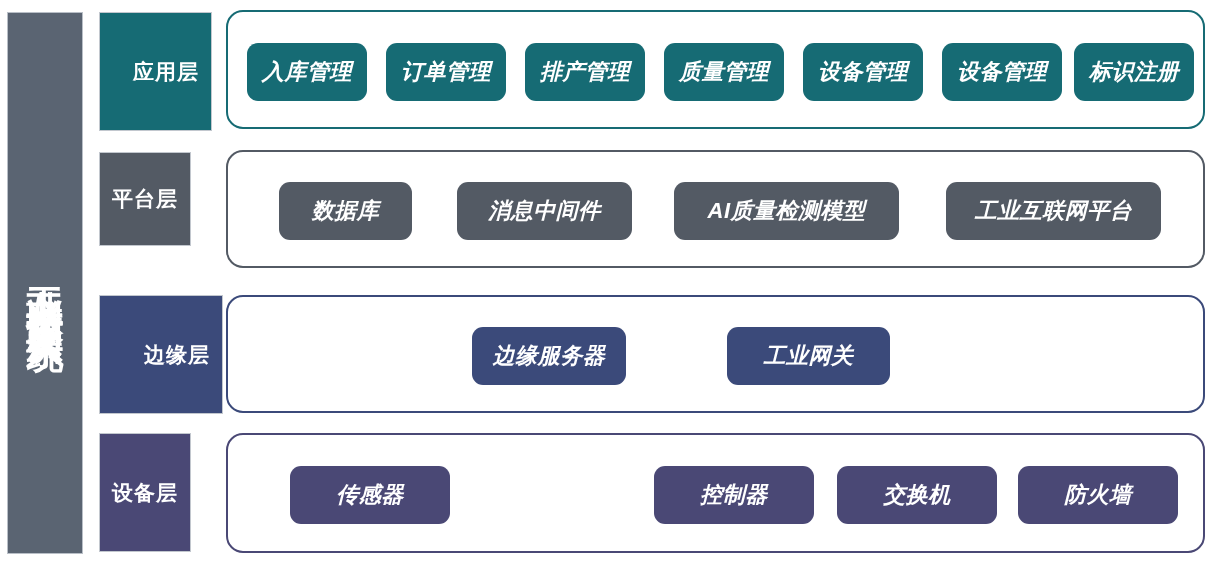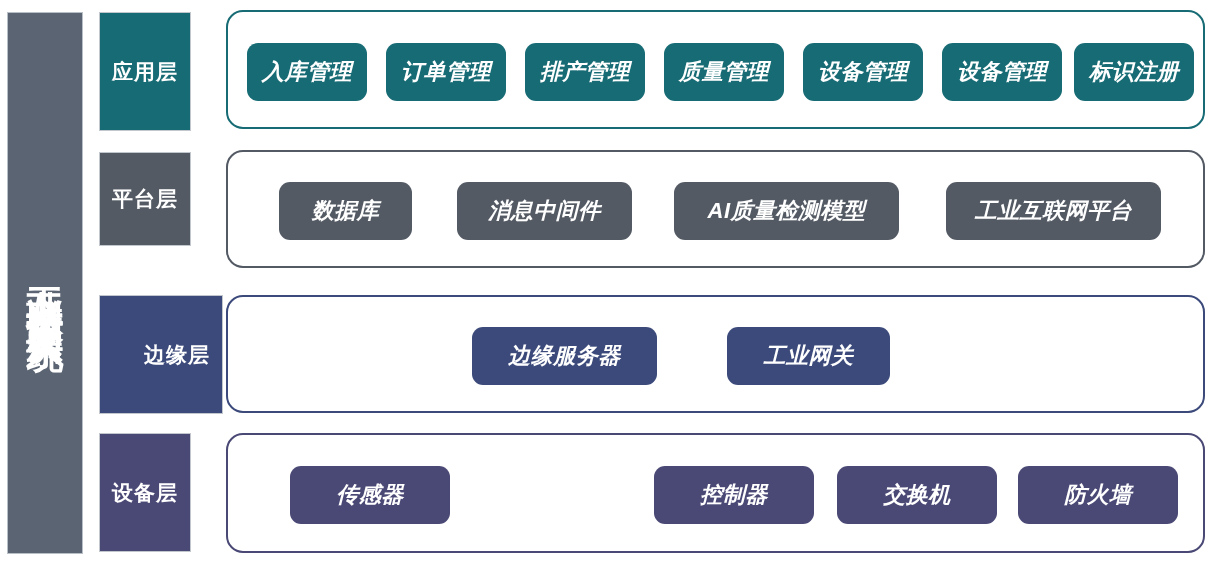--- a/index.html
+++ b/index.html
@@ -109,21 +109,21 @@
 </style>
 </head>
 <body>
 
 <div id="canvas">
 
   <div class="sidebar" id="sidebar" style="background: rgb(90, 100, 114);">
     <div class="sidebar-title">工业互联网技术应用实训系统</div>
   </div>
 
-  <div class="layer-tile" id="tile-app" style="background: rgb(22, 107, 116);">
+  <div class="layer-tile" id="tile-app" style="background: rgb(22, 107, 116); padding-left: 21px;">
     <span class="layer-tile-label">应用层</span>
   </div>
   <div class="layer-tile" id="tile-platform" style="background: rgb(83, 90, 100);">
     <span class="layer-tile-label">平台层</span>
   </div>
   <div class="layer-tile" id="tile-edge" style="background: rgb(59, 74, 122); padding-left: 32px;">
     <span class="layer-tile-label">边缘层</span>
   </div>
   <div class="layer-tile" id="tile-device" style="background: rgb(74, 72, 117);">
     <span class="layer-tile-label">设备层</span>
@@ -160,21 +160,21 @@
         <span class="pill-label">消息中间件</span>
       </div>
       <div class="pill" style="background: rgb(83, 90, 100); left: 446px; width: 225px; top: 30px;">
         <span class="pill-label">AI质量检测模型</span>
       </div>
       <div class="pill" style="background: rgb(83, 90, 100); left: 718px; width: 215px; top: 30px;">
         <span class="pill-label">工业互联网平台</span>
       </div>
     </div>
   <div class="row-box" id="row-edge" style="border-color: rgb(59, 74, 122);">
-      <div class="pill" style="background: rgb(59, 74, 122); left: 244px; width: 185px; top: 30px;">
+      <div class="pill" style="background: rgb(59, 74, 122); left: 244px; width: 154px; top: 30px;">
         <span class="pill-label">边缘服务器</span>
       </div>
       <div class="pill" style="background: rgb(59, 74, 122); left: 499px; width: 163px; top: 30px;">
         <span class="pill-label">工业网关</span>
       </div>
     </div>
   <div class="row-box" id="row-device" style="border-color: rgb(74, 72, 117);">
       <div class="pill" style="background: rgb(74, 72, 117); left: 62px; width: 160px; top: 31px;">
         <span class="pill-label">传感器</span>
       </div>

